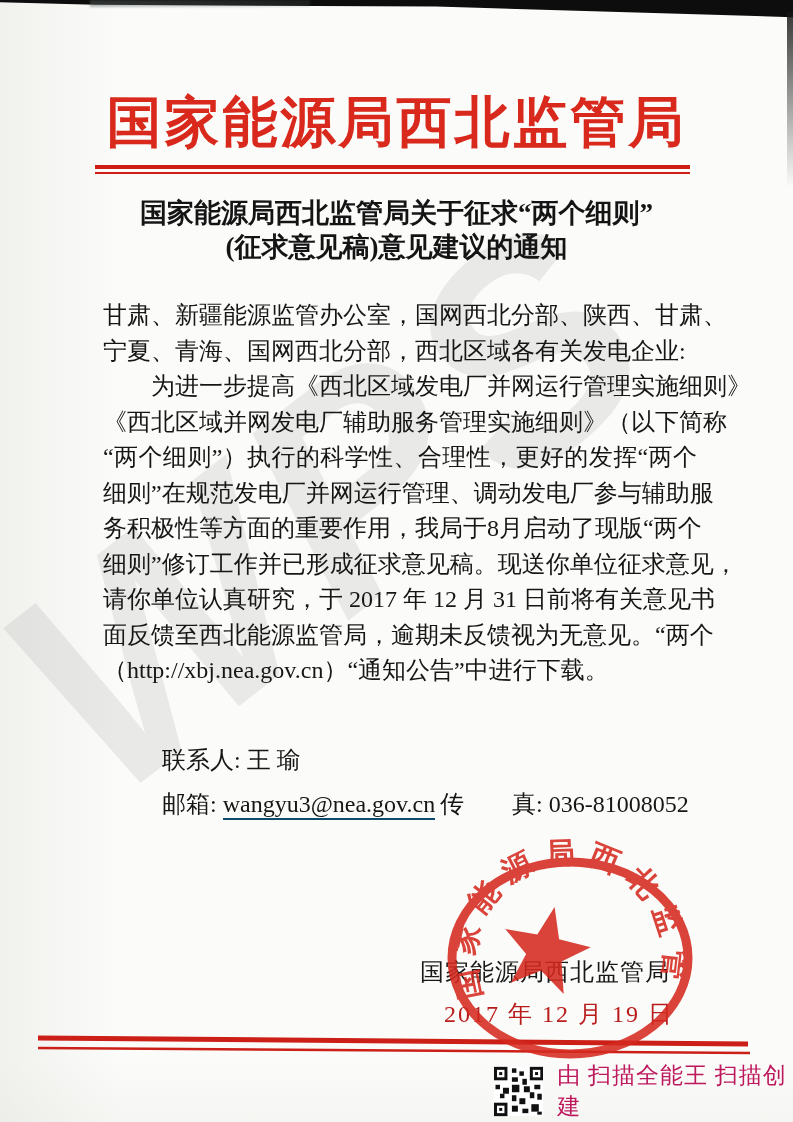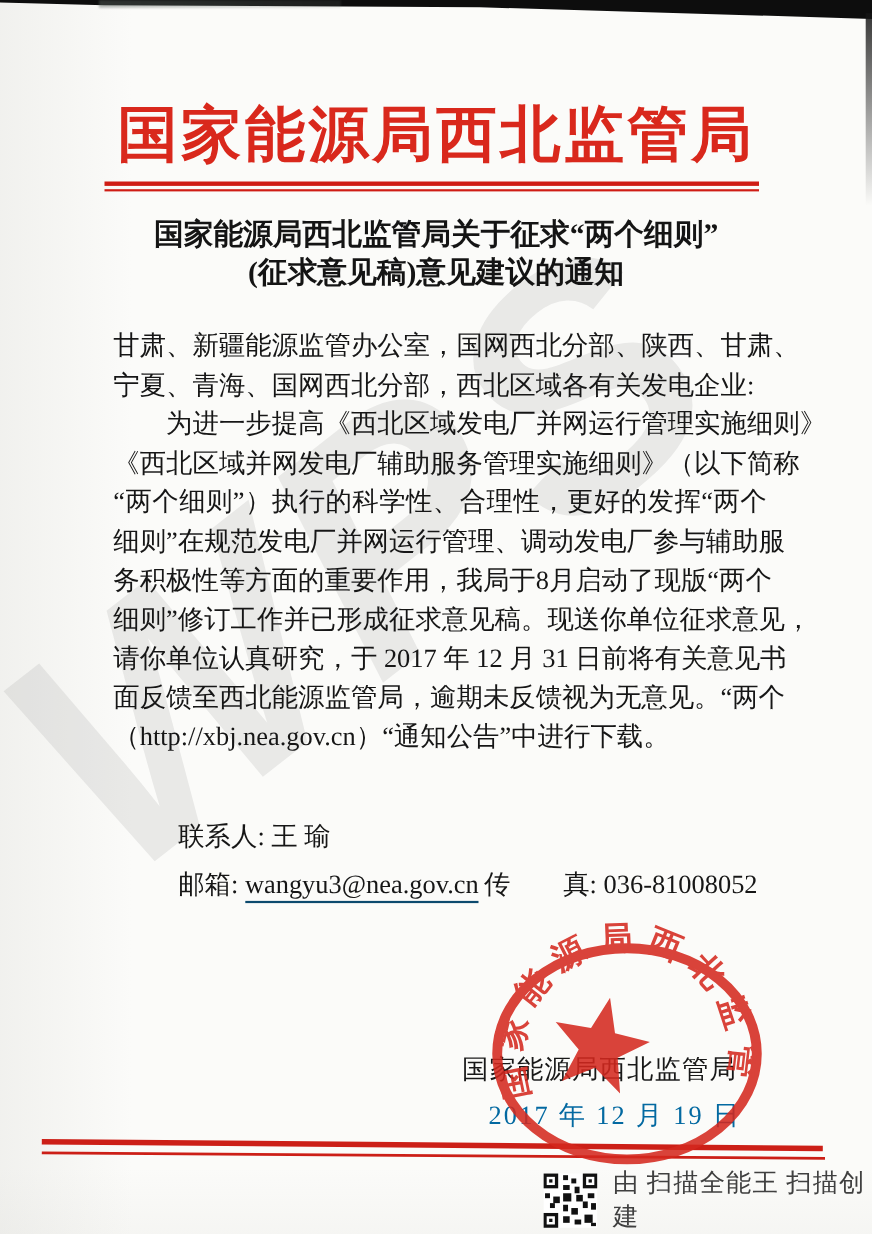--- a/index.html
+++ b/index.html
@@ -66,33 +66,33 @@
   .contacts{
     position:absolute;top:744px;left:162px;width:545px;z-index:2;
     font-size:24px;color:#161616;
   }
   .contact-row{display:flex;margin-bottom:12px;}
   .contact-cell-left{width:278px;}
   .contact-cell-right{flex:1;}
   .email{border-bottom:2px solid #0c4a6e;padding-bottom:1px;}
   
   .sig-agency{position:absolute;top:956px;left:420px;z-index:2;font-size:24px;letter-spacing:1px;color:#181818;}
-  .sig-date{position:absolute;top:998px;left:444px;z-index:2;font-size:24px;letter-spacing:2px;color:#0369a1;}
+  .sig-date{position:absolute;top:998px;left:444px;z-index:2;font-size:24px;letter-spacing:2px;color:#b91c1c;}
   
   .overlay-svg{position:absolute;inset:0;z-index:3;pointer-events:none;}
   .seal-text{font-size:30px;font-weight:bold;letter-spacing:11px;
     font-family:"Liberation Serif","DejaVu Serif",serif;}
   
   .scan-footer{
     position:absolute;top:1060px;left:494px;z-index:4;
     display:flex;align-items:center;gap:14px;
   }
   .qr{width:53px;height:53px;display:block;}
   .scan-caption{
-    font-size:23px;color:#404040;letter-spacing:1px;
+    font-size:23px;color:#be185d;letter-spacing:1px;
     font-family:"Liberation Serif","DejaVu Serif",serif;
   }
 </style>
 </head>
 <body>
 
 <div class="page">
 
   <div class="page-tint"></div>
 

